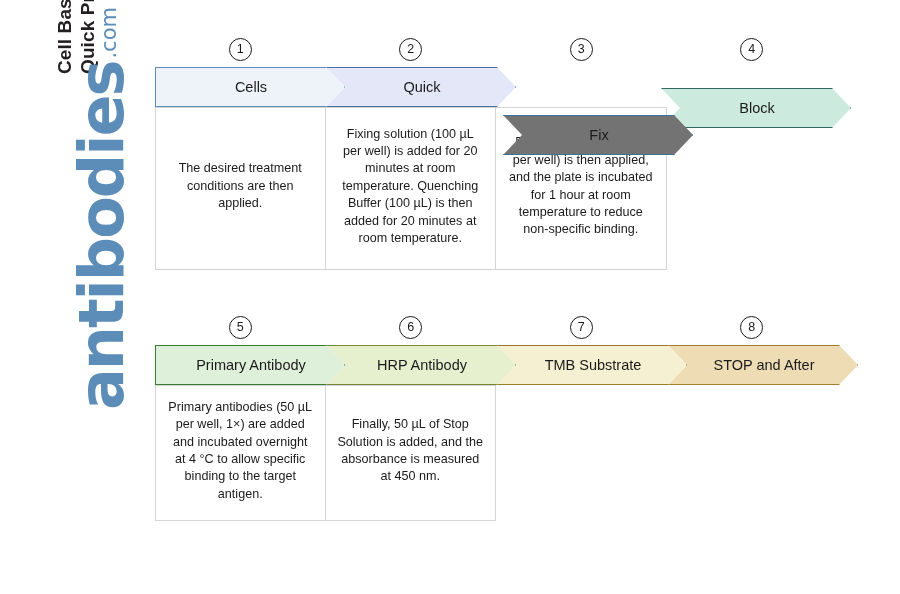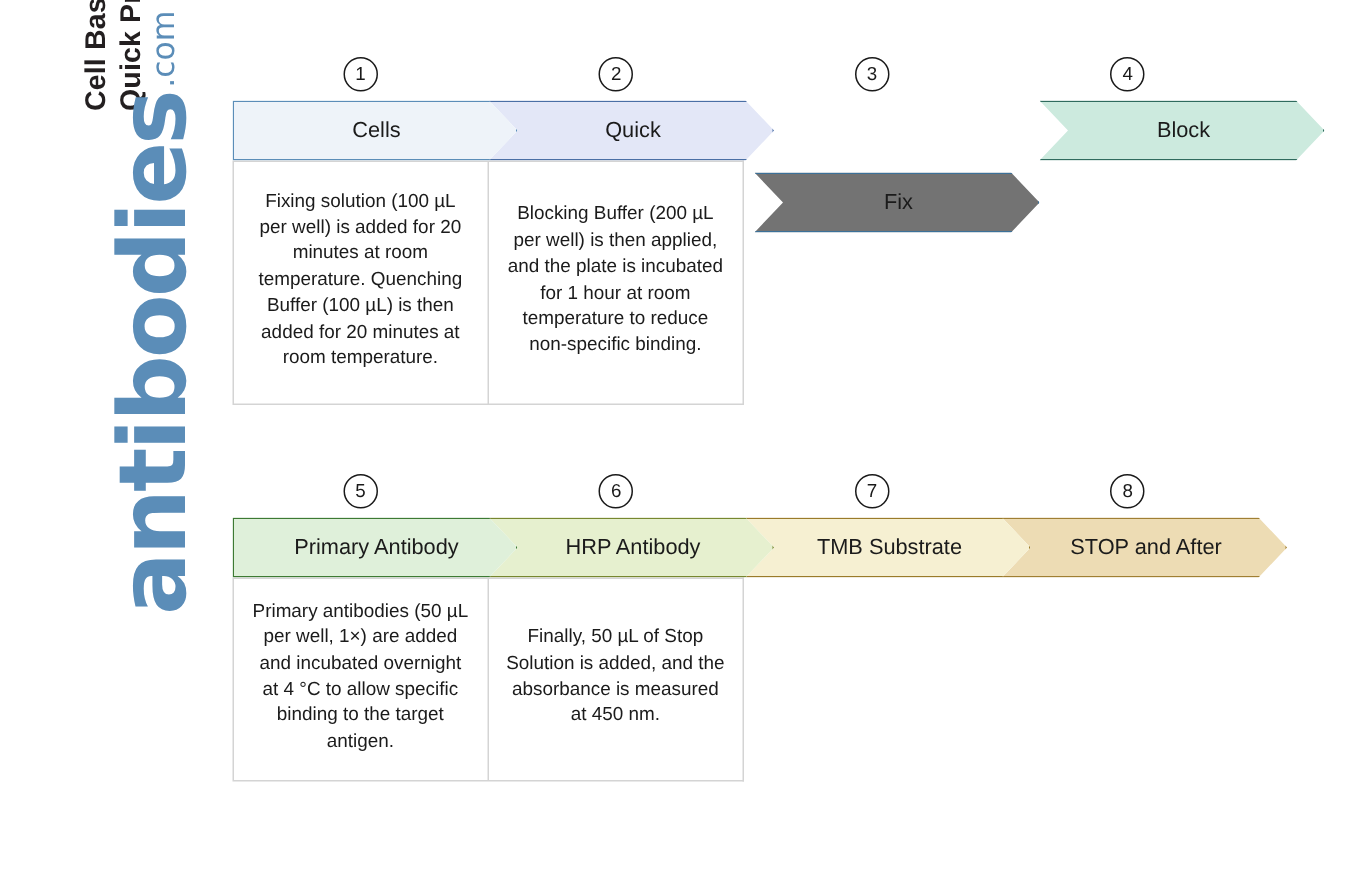--- a/index.html
+++ b/index.html
@@ -189,25 +189,28 @@
     <div class="chev-band">
         <div class="chev" style="left: 0px; z-index: 10; background: rgb(238, 243, 249); border: 1.4px solid rgb(91, 141, 184);">
           <span class="chev-label">Cells</span>
         </div>
         <div class="chev notched" style="left: 171px; z-index: 9; background: rgb(227, 231, 247); border: 1.4px solid rgb(74, 111, 165);">
           <span class="chev-label">Quick</span>
         </div>
         <div class="chev notched" style="left: 348px; z-index: 8; background: #737373; border: 1.4px solid rgb(60, 113, 153); margin-top: 48px;">
           <span class="chev-label">Fix</span>
         </div>
-        <div class="chev notched" style="left: 538px; z-index: 7; background: rgb(204, 234, 222); border: 1.4px solid rgb(47, 107, 94);">
+        <div class="chev notched" style="left: 506px; z-index: 7; background: rgb(204, 234, 222); border: 1.4px solid rgb(47, 107, 94); margin-top: 21px;">
           <span class="chev-label">Block</span>
         </div>
       </div>
     <div class="body-strip">
+        <div class="body-cell">
+          <div class="body-text">The desired treatment conditions are then applied.</div>
+        </div>
         <div class="body-cell">
           <div class="body-text">Fixing solution (100 µL per well) is added for 20 minutes at room temperature. Quenching Buffer (100 µL) is then added for 20 minutes at room temperature.</div>
         </div>
         <div class="body-cell">
           <div class="body-text">Blocking Buffer (200 µL per well) is then applied, and the plate is incubated for 1 hour at room temperature to reduce non-specific binding.</div>
         </div>
       </div>
   </div>
 
   <div class="row" id="row-2">

